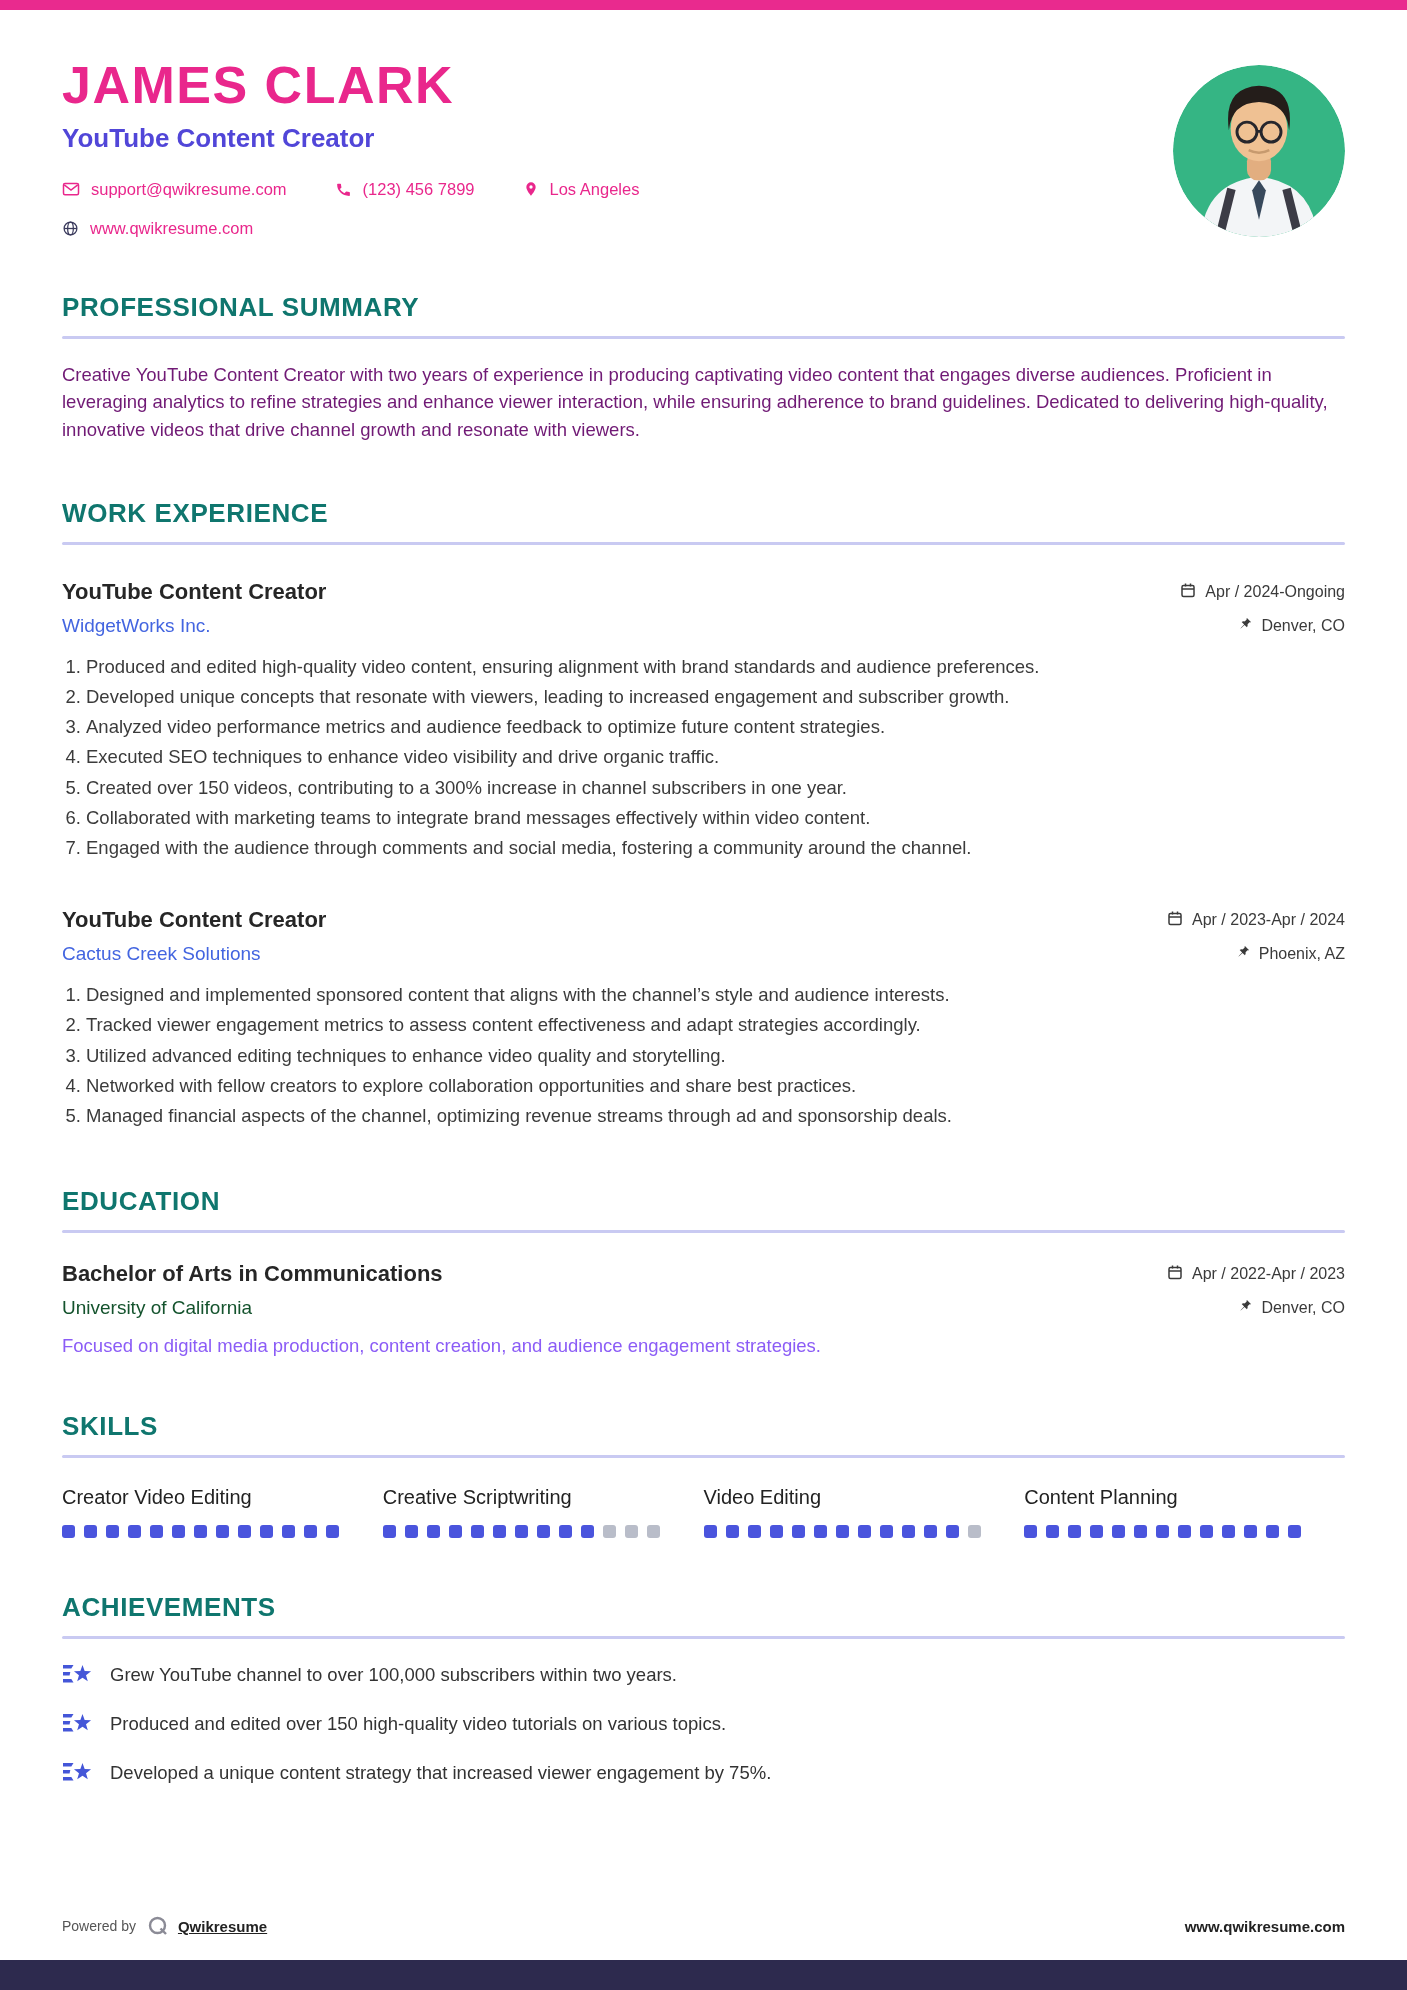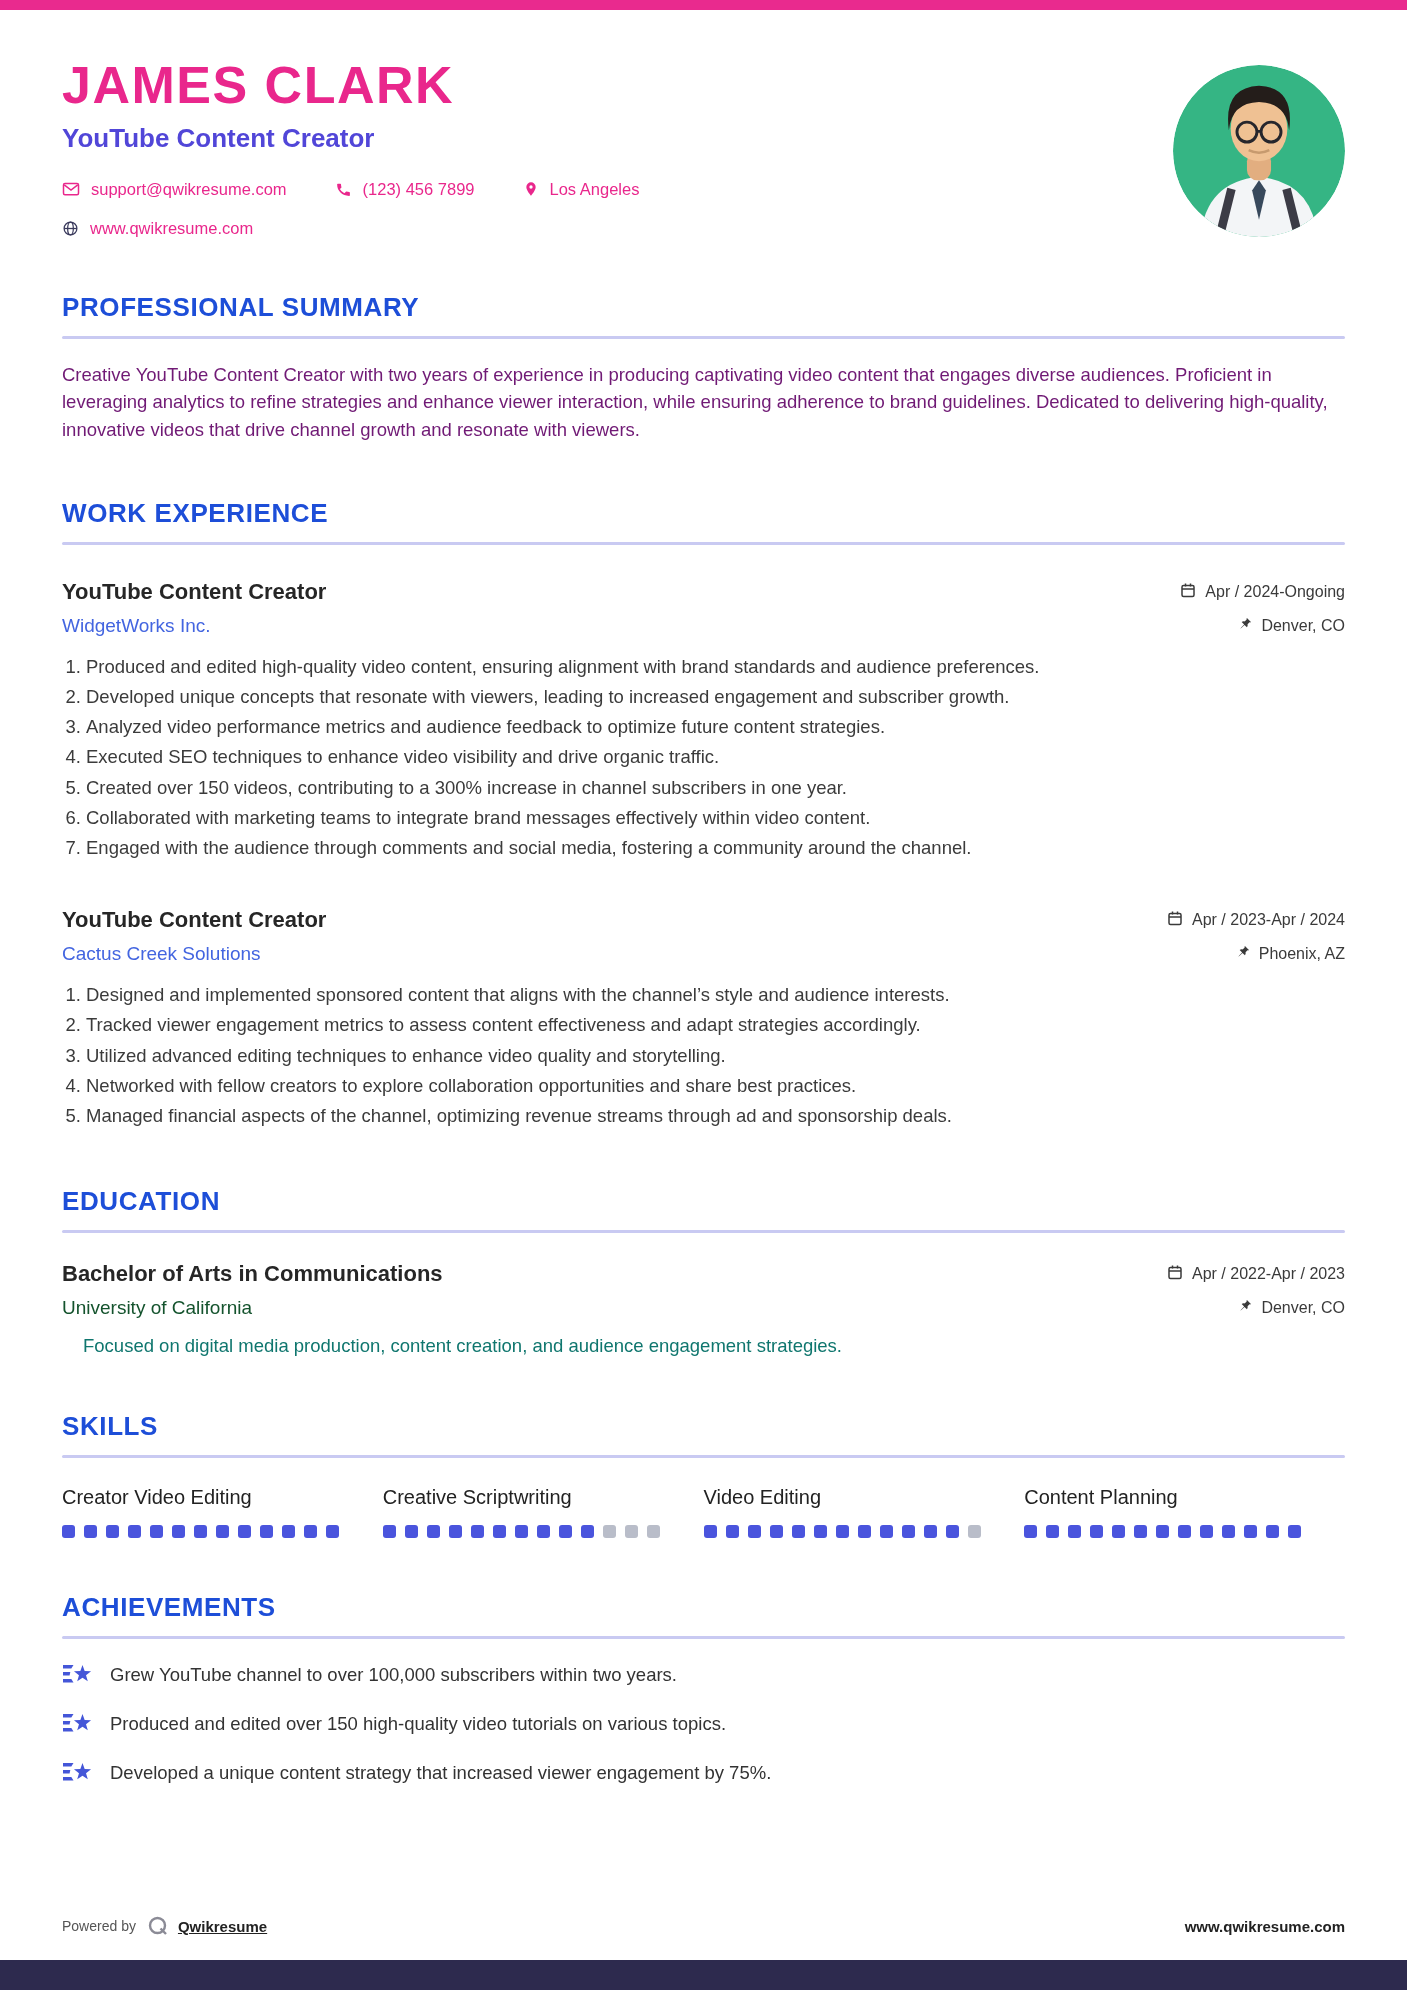--- a/index.html
+++ b/index.html
@@ -49,21 +49,21 @@
     margin-top: 6px;
   }
   .avatar svg { display: block; width: 100%; height: 100%; }
 
   
   section { margin-top: 54px; }
   .sec-head {
     font-size: 26px;
     font-weight: 700;
     letter-spacing: 0.6px;
-    color: #1d4ed8;
+    color: #0f766e;
   }
   .divider { height: 3px; background: #c9caf2; margin-top: 13px; border-radius: 2px; }
 
   .summary-text {
     margin-top: 22px;
     font-size: 18.5px;
     line-height: 1.5;
     color: #701a75;
   }
 
@@ -81,21 +81,21 @@
     font-size: 18.5px;
     line-height: 1.47;
     color: #3b3b3b;
   }
   .bullets li { margin-bottom: 3px; }
 
   
   .edu-block { margin-top: 28px; }
   .degree { font-size: 22px; font-weight: 700; color: #262626; }
   .school { font-size: 19px; font-weight: 500; color: #14532d; }
-  .edu-desc { margin-top: 16px; font-size: 18.5px; color: #0f766e; margin-left: 21px; }
+  .edu-desc { margin-top: 16px; font-size: 18.5px; color: #8b5cf6; }
 
   
   .skills-grid { display: grid; grid-template-columns: repeat(4, 1fr); margin-top: 28px; }
   .skill-name { font-size: 20px; font-weight: 500; color: #222222; }
   .skill-bar { display: flex; gap: 9px; margin-top: 16px; }
   .sq { width: 13px; height: 13px; border-radius: 3px; flex-shrink: 0; }
   .sq.on  { background: #4a54dd; }
   .sq.off { background: #b9bdc9; }
 
   

